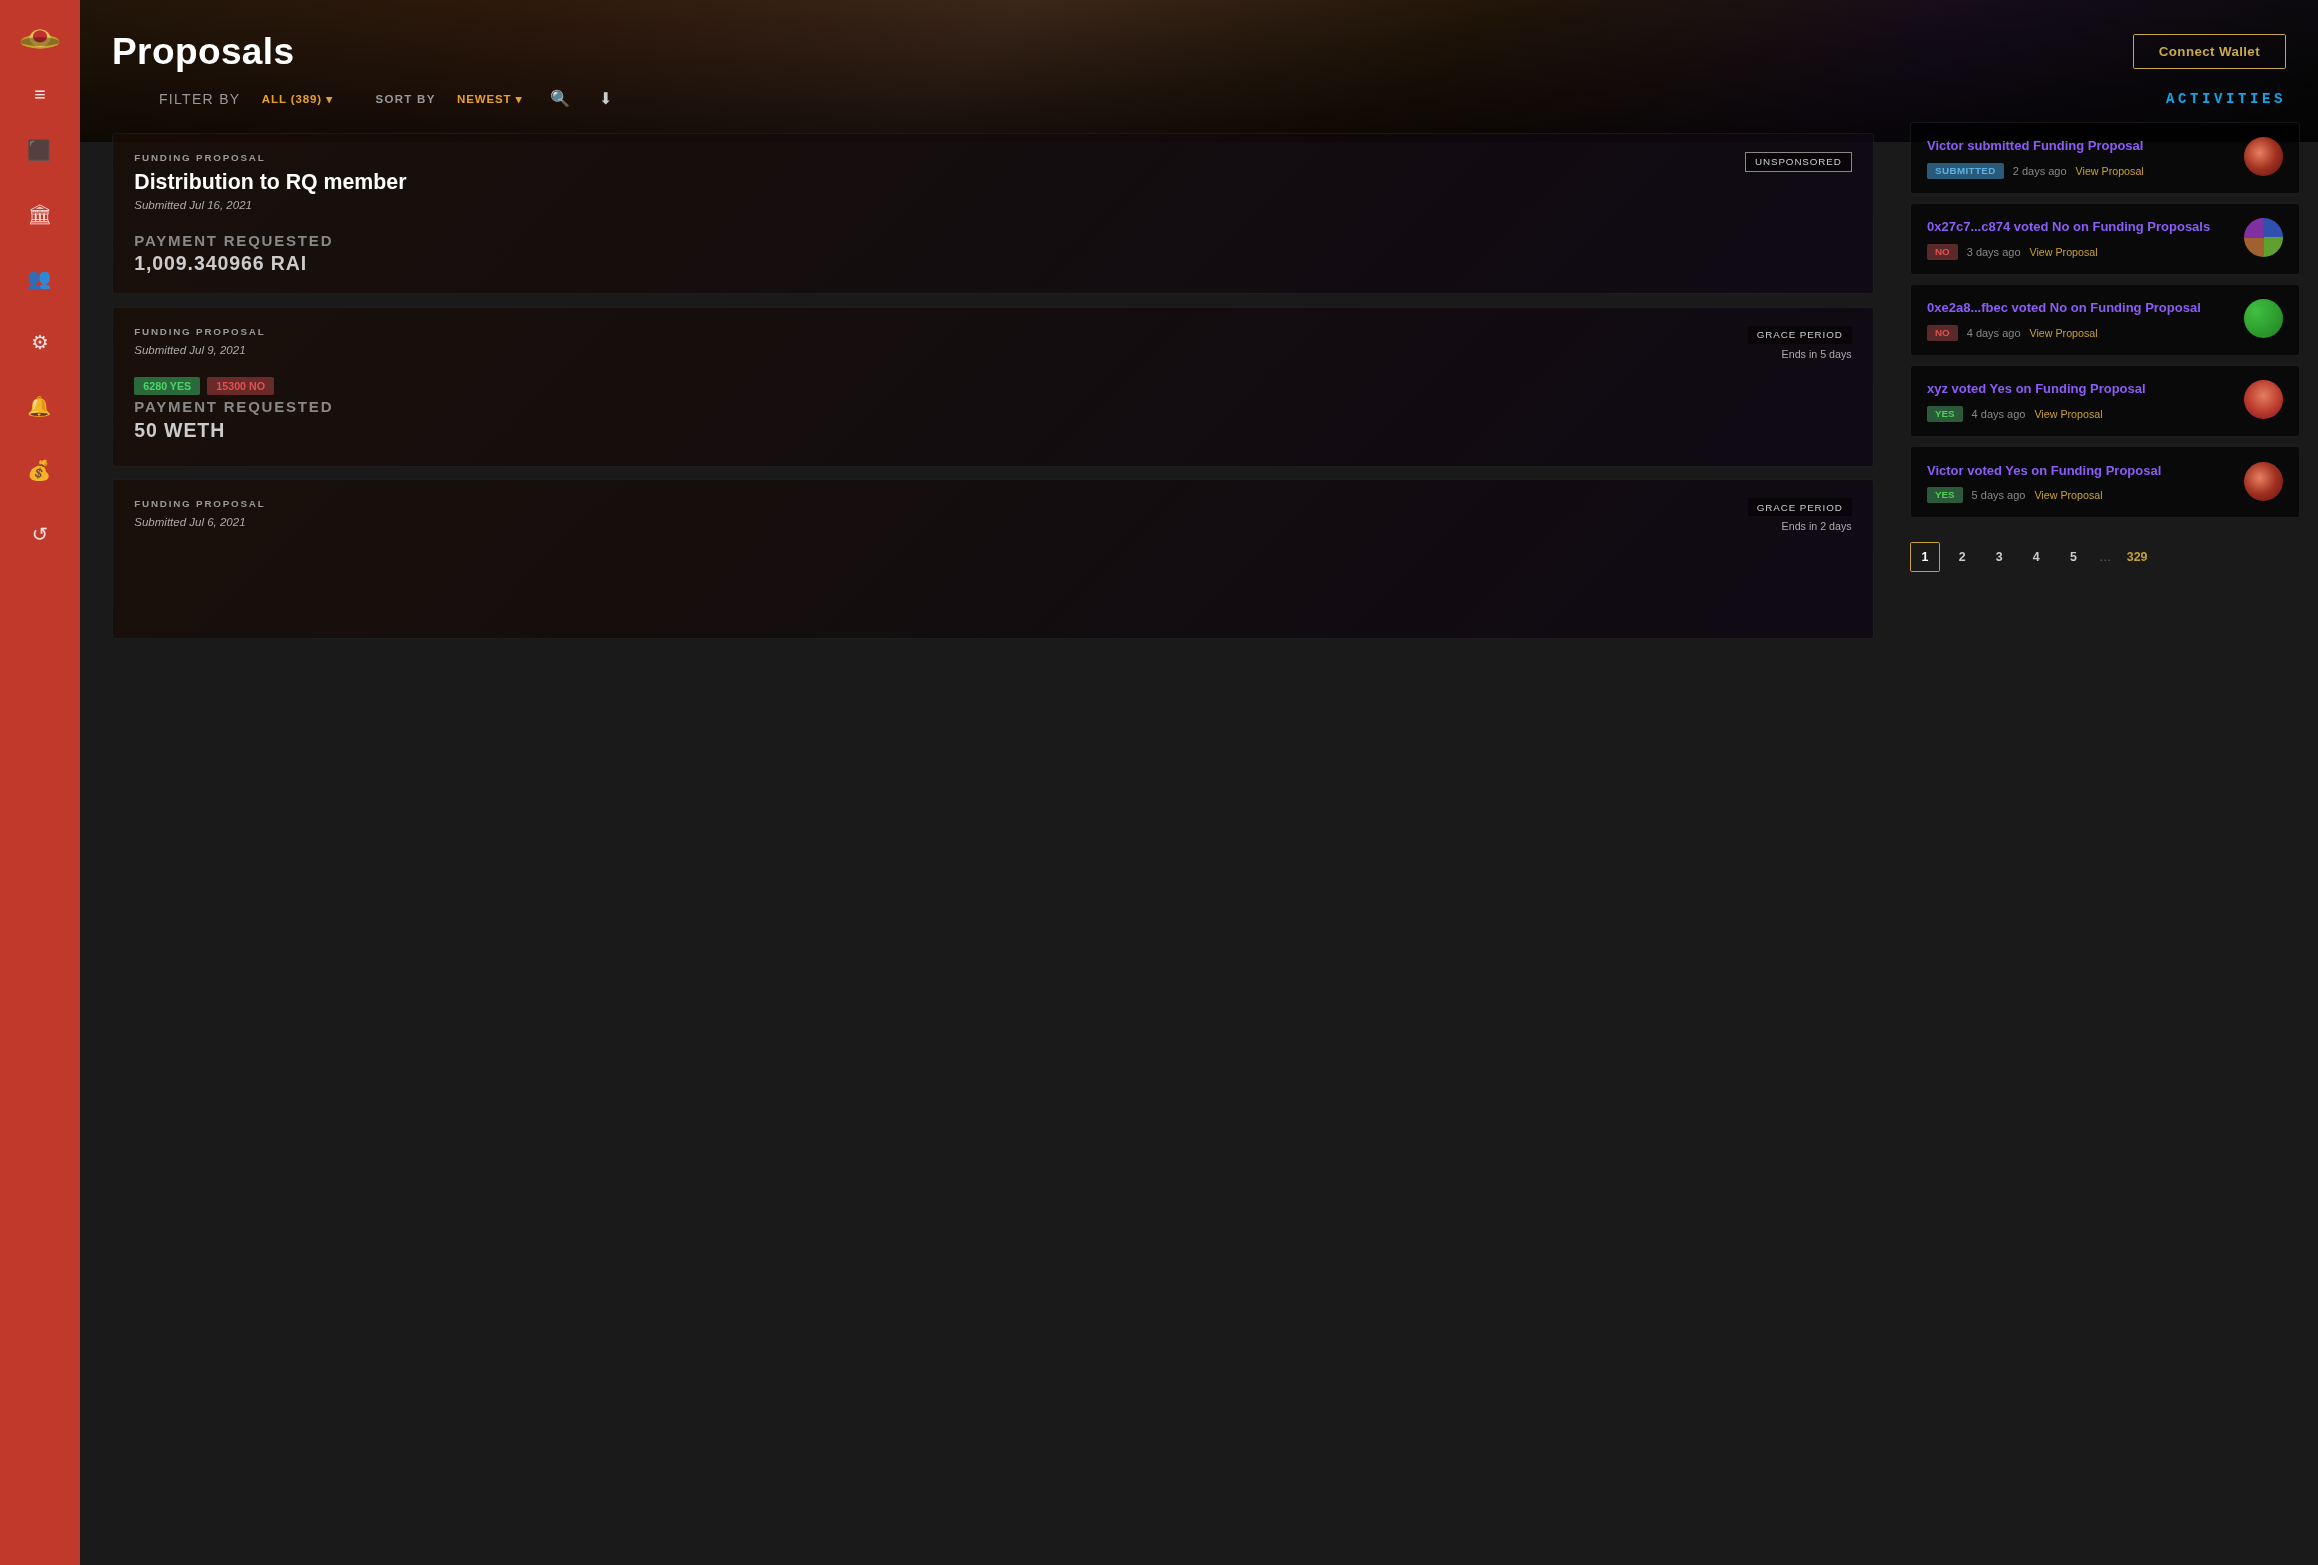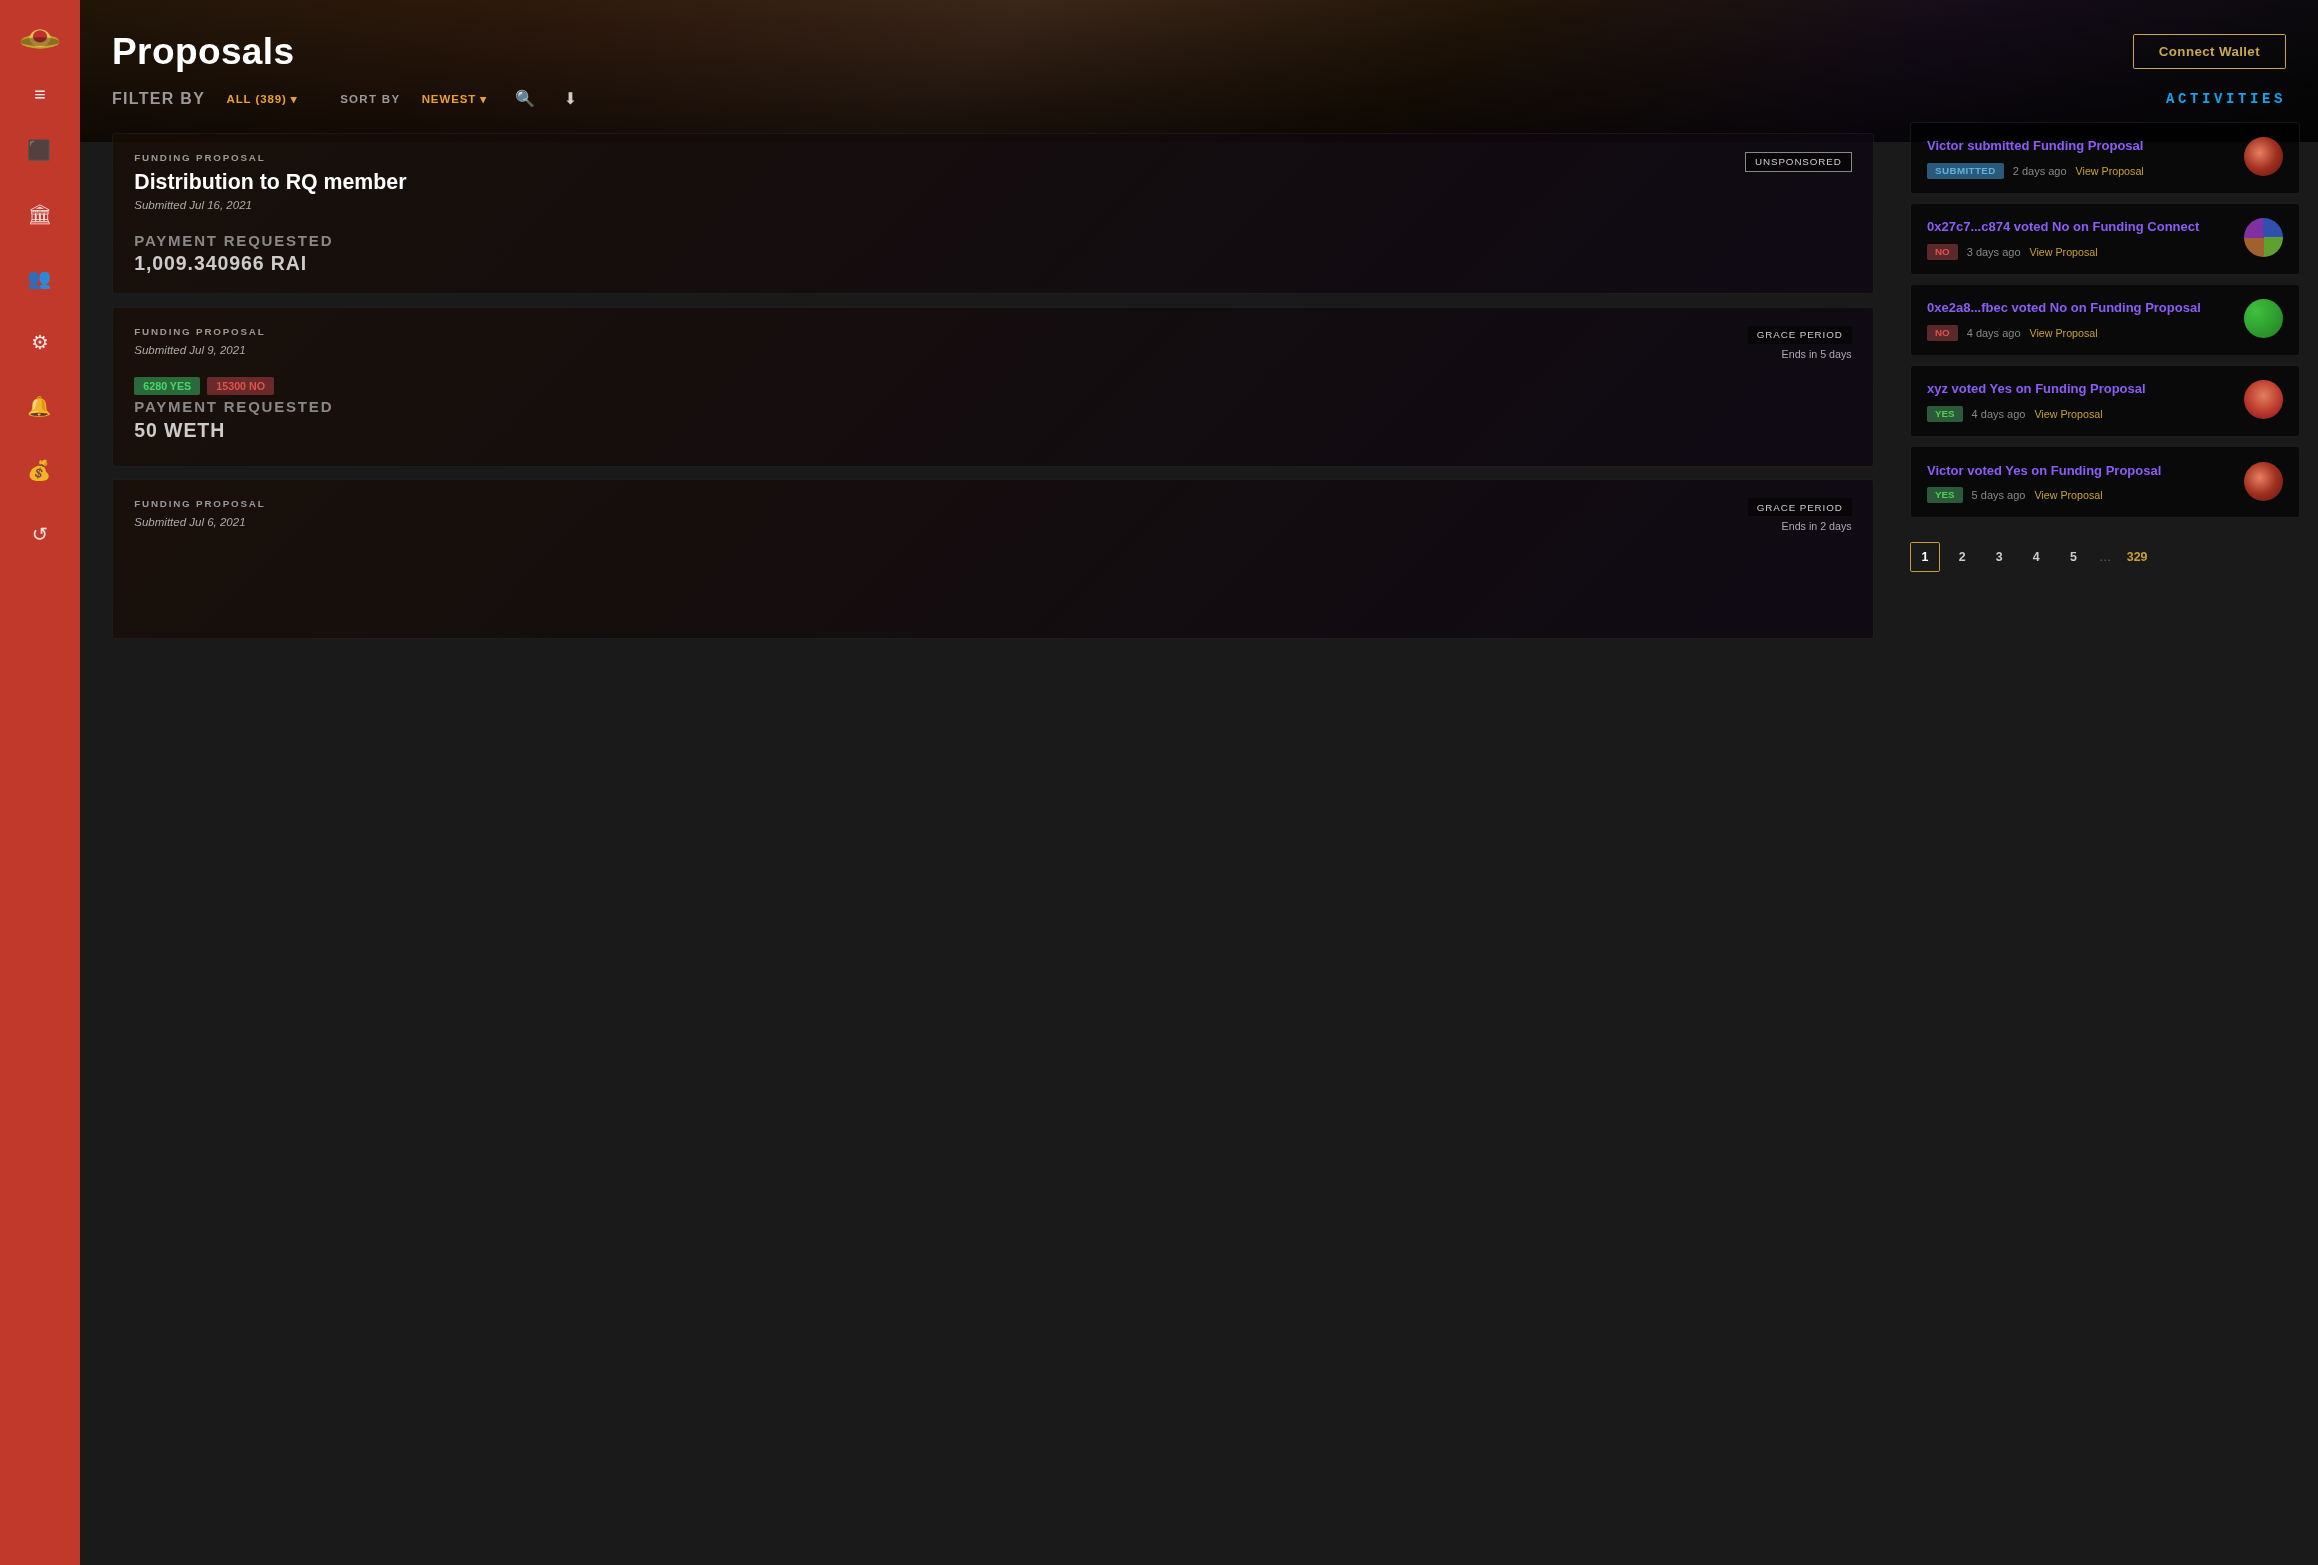--- a/index.html
+++ b/index.html
@@ -116,25 +116,26 @@
     
     .filter-bar {
       position: relative;
       z-index: 5;
       display: flex;
       align-items: center;
       padding: 0 32px 14.2px;
       gap: 21.3px;
     }
     .filter-label {
-      font-size: 16px;
-      font-weight: 700;
+      font-size: 14px;
+      font-weight: 400;
       color: #999;
       letter-spacing: 1.3px;
       text-transform: uppercase;
+      margin-left: 47px;
     }
     .filter-value {
       font-size: 11.5px;
       font-weight: 700;
       color: #e8a030;
       letter-spacing: 0.9px;
       cursor: pointer;
     }
     .sort-label {
       font-size: 11.5px;
@@ -540,21 +541,21 @@
             <span class="activity-badge-submitted">SUBMITTED</span>
             <span class="activity-time">2 days ago</span>
             <a class="activity-link">View Proposal</a>
           </div>
         </div>
         <div class="activity-avatar avatar-victor"></div>
       </div>
 
       <div class="activity-card">
         <div class="activity-body">
-          <div class="activity-title">0x27c7...c874 voted No on Funding Connect</div>
+          <div class="activity-title">0x27c7...c874 voted No on Funding Proposals</div>
           <div class="activity-meta">
             <span class="activity-badge-no">NO</span>
             <span class="activity-time">3 days ago</span>
             <a class="activity-link">View Proposal</a>
           </div>
         </div>
         <div class="activity-avatar avatar-0x27"></div>
       </div>
 
       <div class="activity-card">

